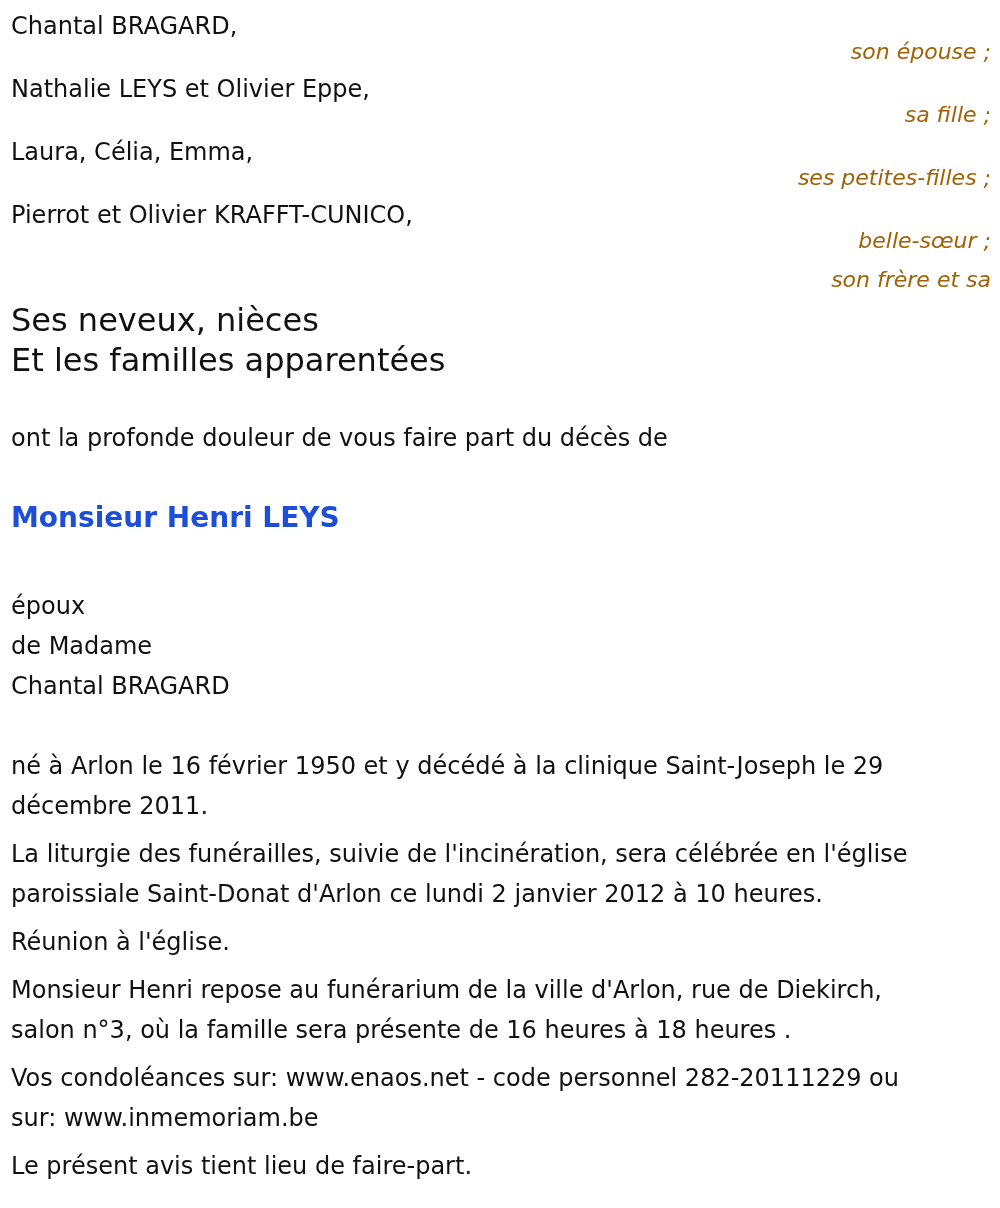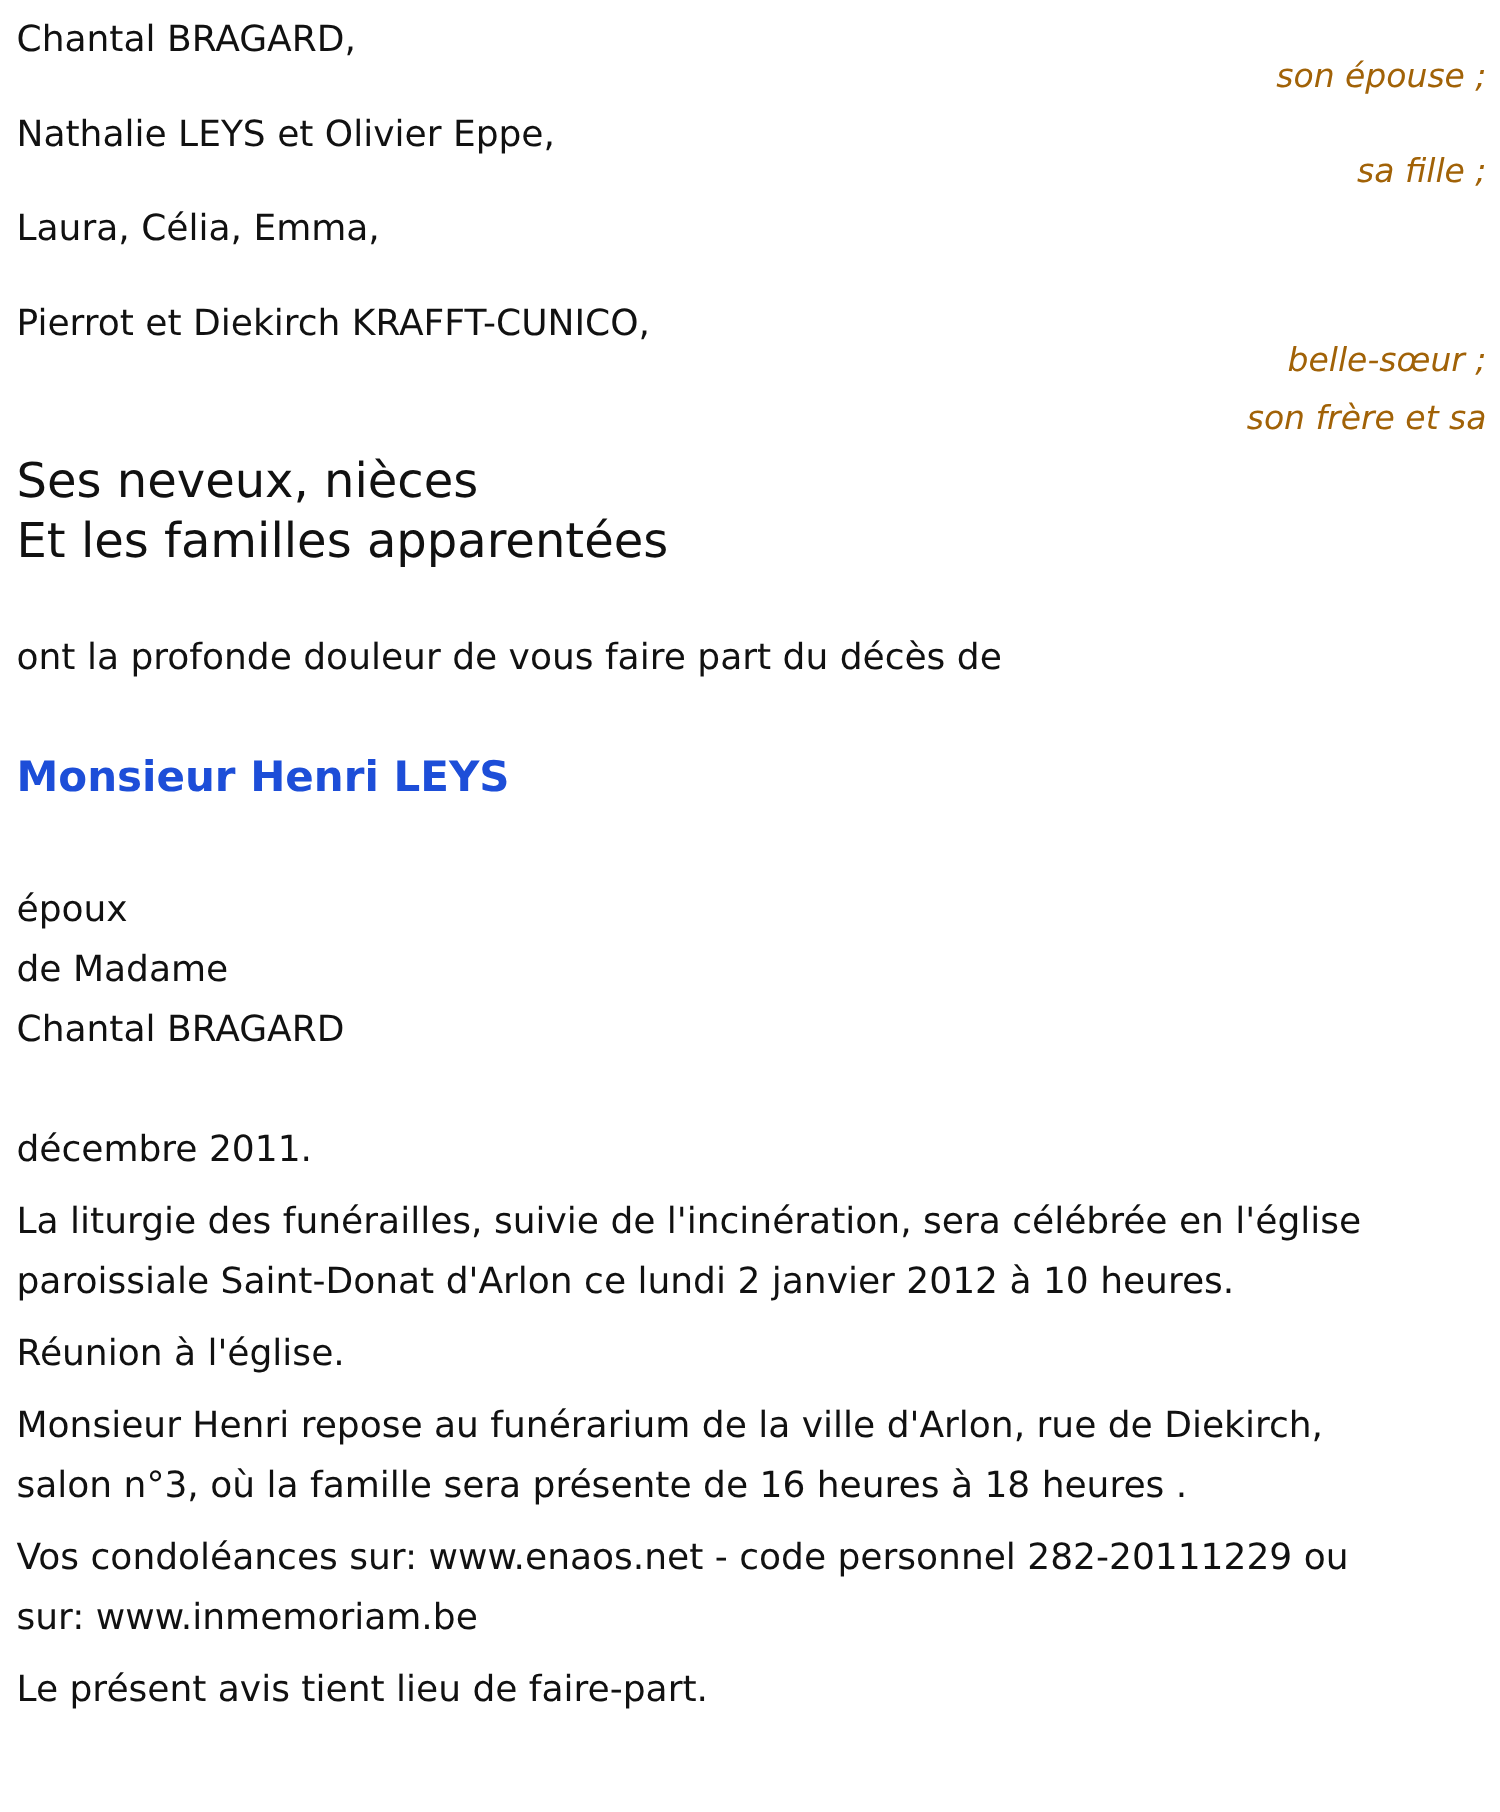--- a/index.html
+++ b/index.html
@@ -105,23 +105,24 @@
     <div class="family-row">
       <span class="family-name">Chantal BRAGARD,</span>
       <span class="family-rel">son épouse ;</span>
     </div>
     <div class="family-row">
       <span class="family-name">Nathalie LEYS et Olivier Eppe,</span>
       <span class="family-rel">sa fille ;</span>
     </div>
     <div class="family-row">
       <span class="family-name">Laura, Célia, Emma,</span>
+      <span class="family-rel">ses petites-filles ;</span>
     </div>
     <div class="family-row tall">
-      <span class="family-name">Pierrot et Diekirch KRAFFT-CUNICO,</span>
+      <span class="family-name">Pierrot et Olivier KRAFFT-CUNICO,</span>
       <span class="family-rel">
         <span class="line">belle-sœur ;</span>
         <span class="line">son frère et sa</span>
       </span>
     </div>
   </div>
 
   <div class="extended">
     <span class="line">Ses neveux, nièces</span>
     <span class="line">Et les familles apparentées</span>
@@ -132,20 +133,21 @@
   <h1 class="deceased-name" style="margin:0;">Monsieur Henri LEYS</h1>
 
   <div class="spouse">
     <span class="line">époux</span>
     <span class="line">de Madame</span>
     <span class="line">Chantal BRAGARD</span>
   </div>
 
   <div class="details">
     <p>
+      <span class="line">né à Arlon le 16 février 1950 et y décédé à la clinique Saint-Joseph le 29</span>
       <span class="line">décembre 2011.</span>
     </p>
     <p>
       <span class="line">La liturgie des funérailles, suivie de l'incinération, sera célébrée en l'église</span>
       <span class="line">paroissiale Saint-Donat d'Arlon ce lundi 2 janvier 2012 à 10 heures.</span>
     </p>
     <p>Réunion à l'église.</p>
     <p>
       <span class="line">Monsieur Henri repose au funérarium de la ville d'Arlon, rue de Diekirch,</span>
       <span class="line">salon n°3, où la famille sera présente de 16 heures à 18 heures .</span>

